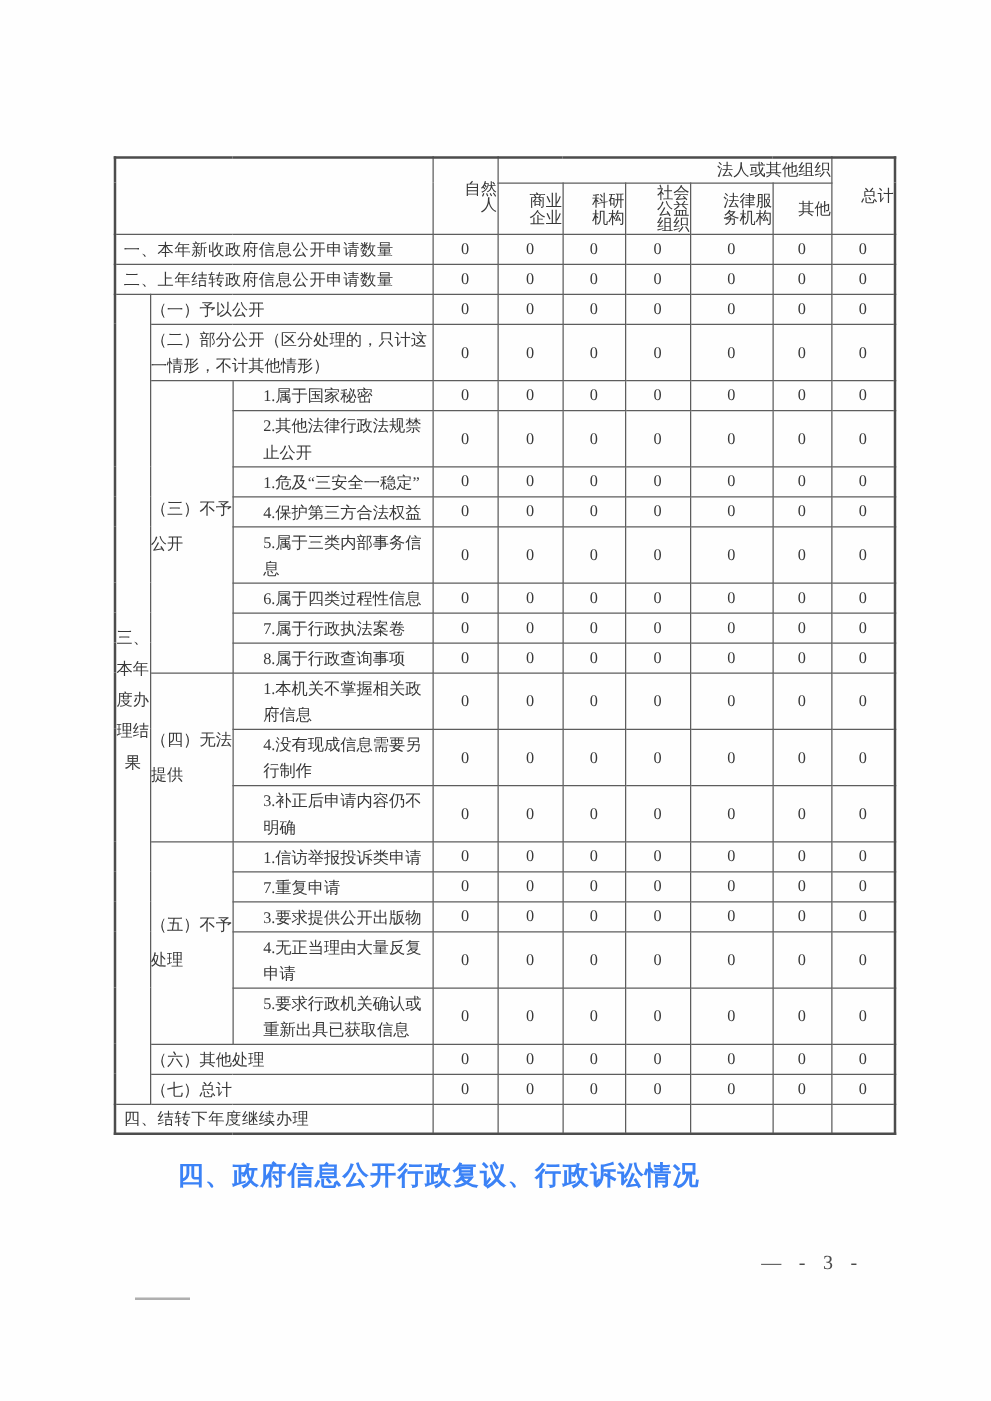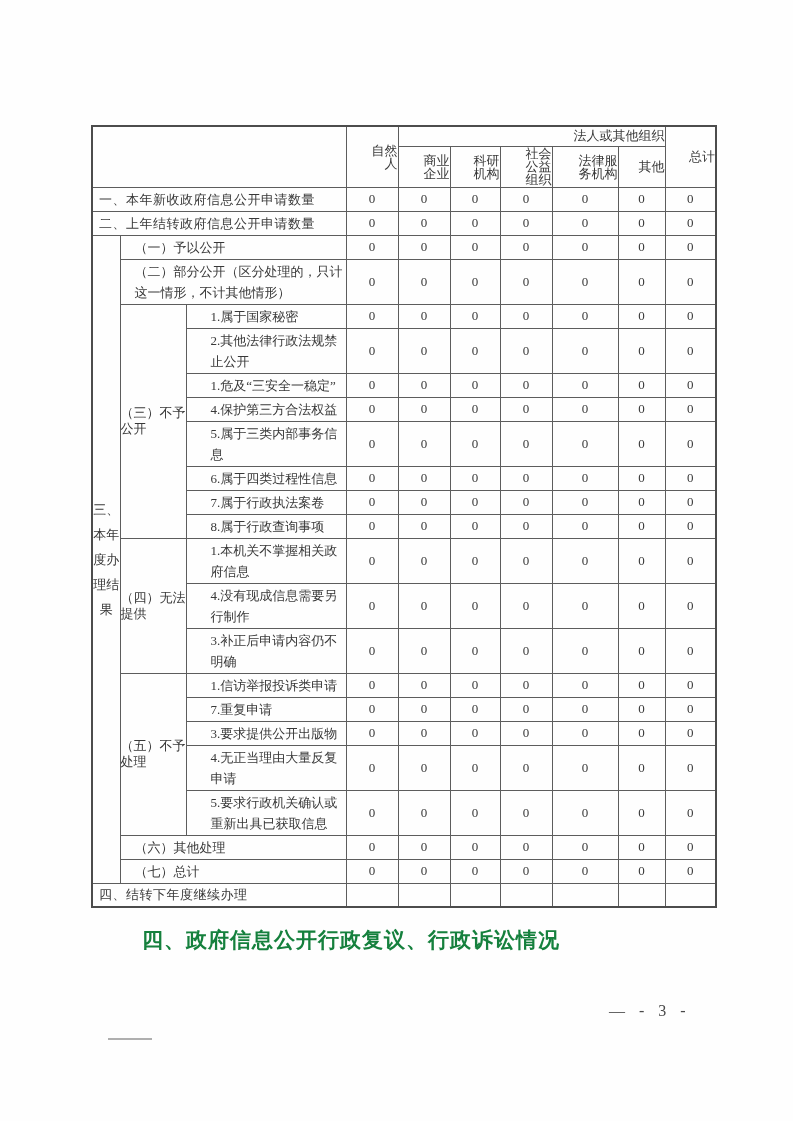--- a/index.html
+++ b/index.html
@@ -19,34 +19,34 @@
   }
   tr.hr1 { height:20px; }
   tr.hr2 { height:41px;margin-top:39px; }
   tbody tr { height:24px; }
   tbody tr.tall { height:45px; }
   td.hcell { text-align:right; line-height:13px; white-space:pre-line; }
   td.hcell.band { line-height:18px; }
   td.corner { border-bottom:1px solid #5d5d5d; }
   td.label { text-align:left; line-height:21px; }
   td.label.full { padding-left:6px; letter-spacing:0.5px; }
-  td.label.sub  { padding-left:14px; padding-right:3px; }
+  td.label.sub  { padding-left:0; padding-right:3px; }
   td.label.item { padding-left:24px; padding-right:3px; }
   td.side-label {
     text-align:center; padding:0 1px; line-height:25px;
     word-break:break-all; letter-spacing:0;
   }
   td.group-label {
-    text-align:left; padding:0 6px; line-height:16px; word-break:break-all;
+    text-align:left; padding:0 6px; line-height:28px; word-break:break-all;
   }
   td.val { text-align:center; font-size:14px; font-family:"Liberation Serif","DejaVu Serif",serif; }
   h2.section-heading {
     position:absolute; left:142px; top:926px; margin:0;
     font-family:"Liberation Sans","DejaVu Sans",sans-serif;
-    font-size:21px; font-weight:700; color:#15803d; letter-spacing:1px;
+    font-size:21px; font-weight:700; color:#3b82f6; letter-spacing:1px;
     white-space:nowrap;
   }
   .page-number {
     position:absolute; left:609px; top:1002px;
     font-size:16px; color:#4a4a4a; letter-spacing:5px; white-space:nowrap;
   }
   .left-mark {
     position:absolute; left:108px; top:1038px; width:44px; height:2px;
     background:#949494; opacity:0.75;
   }

